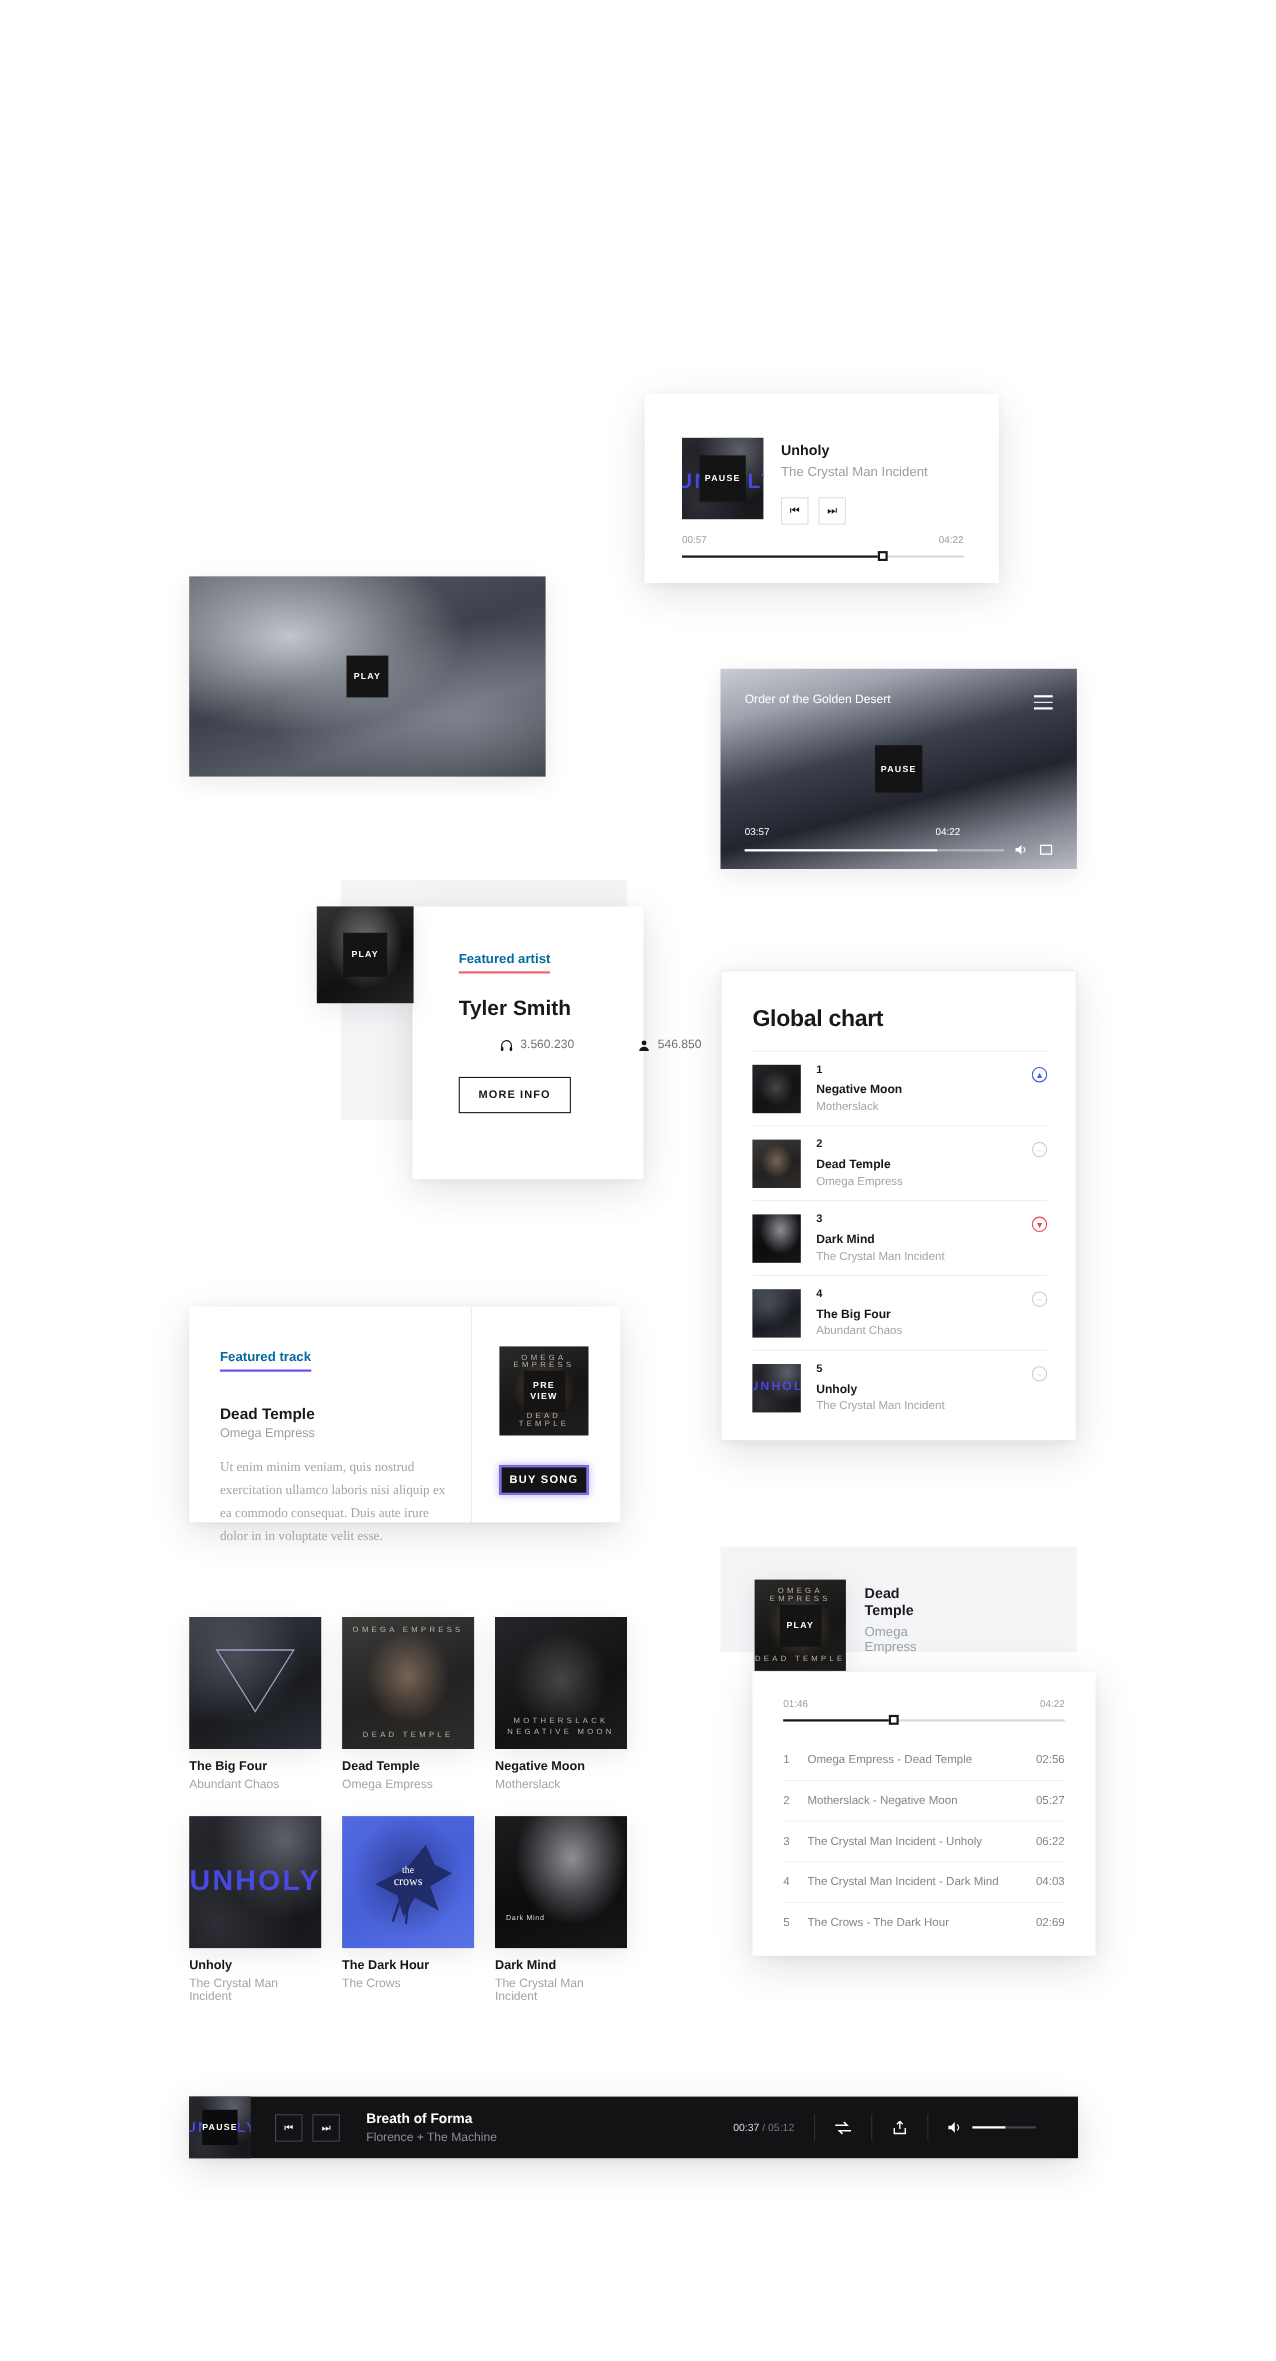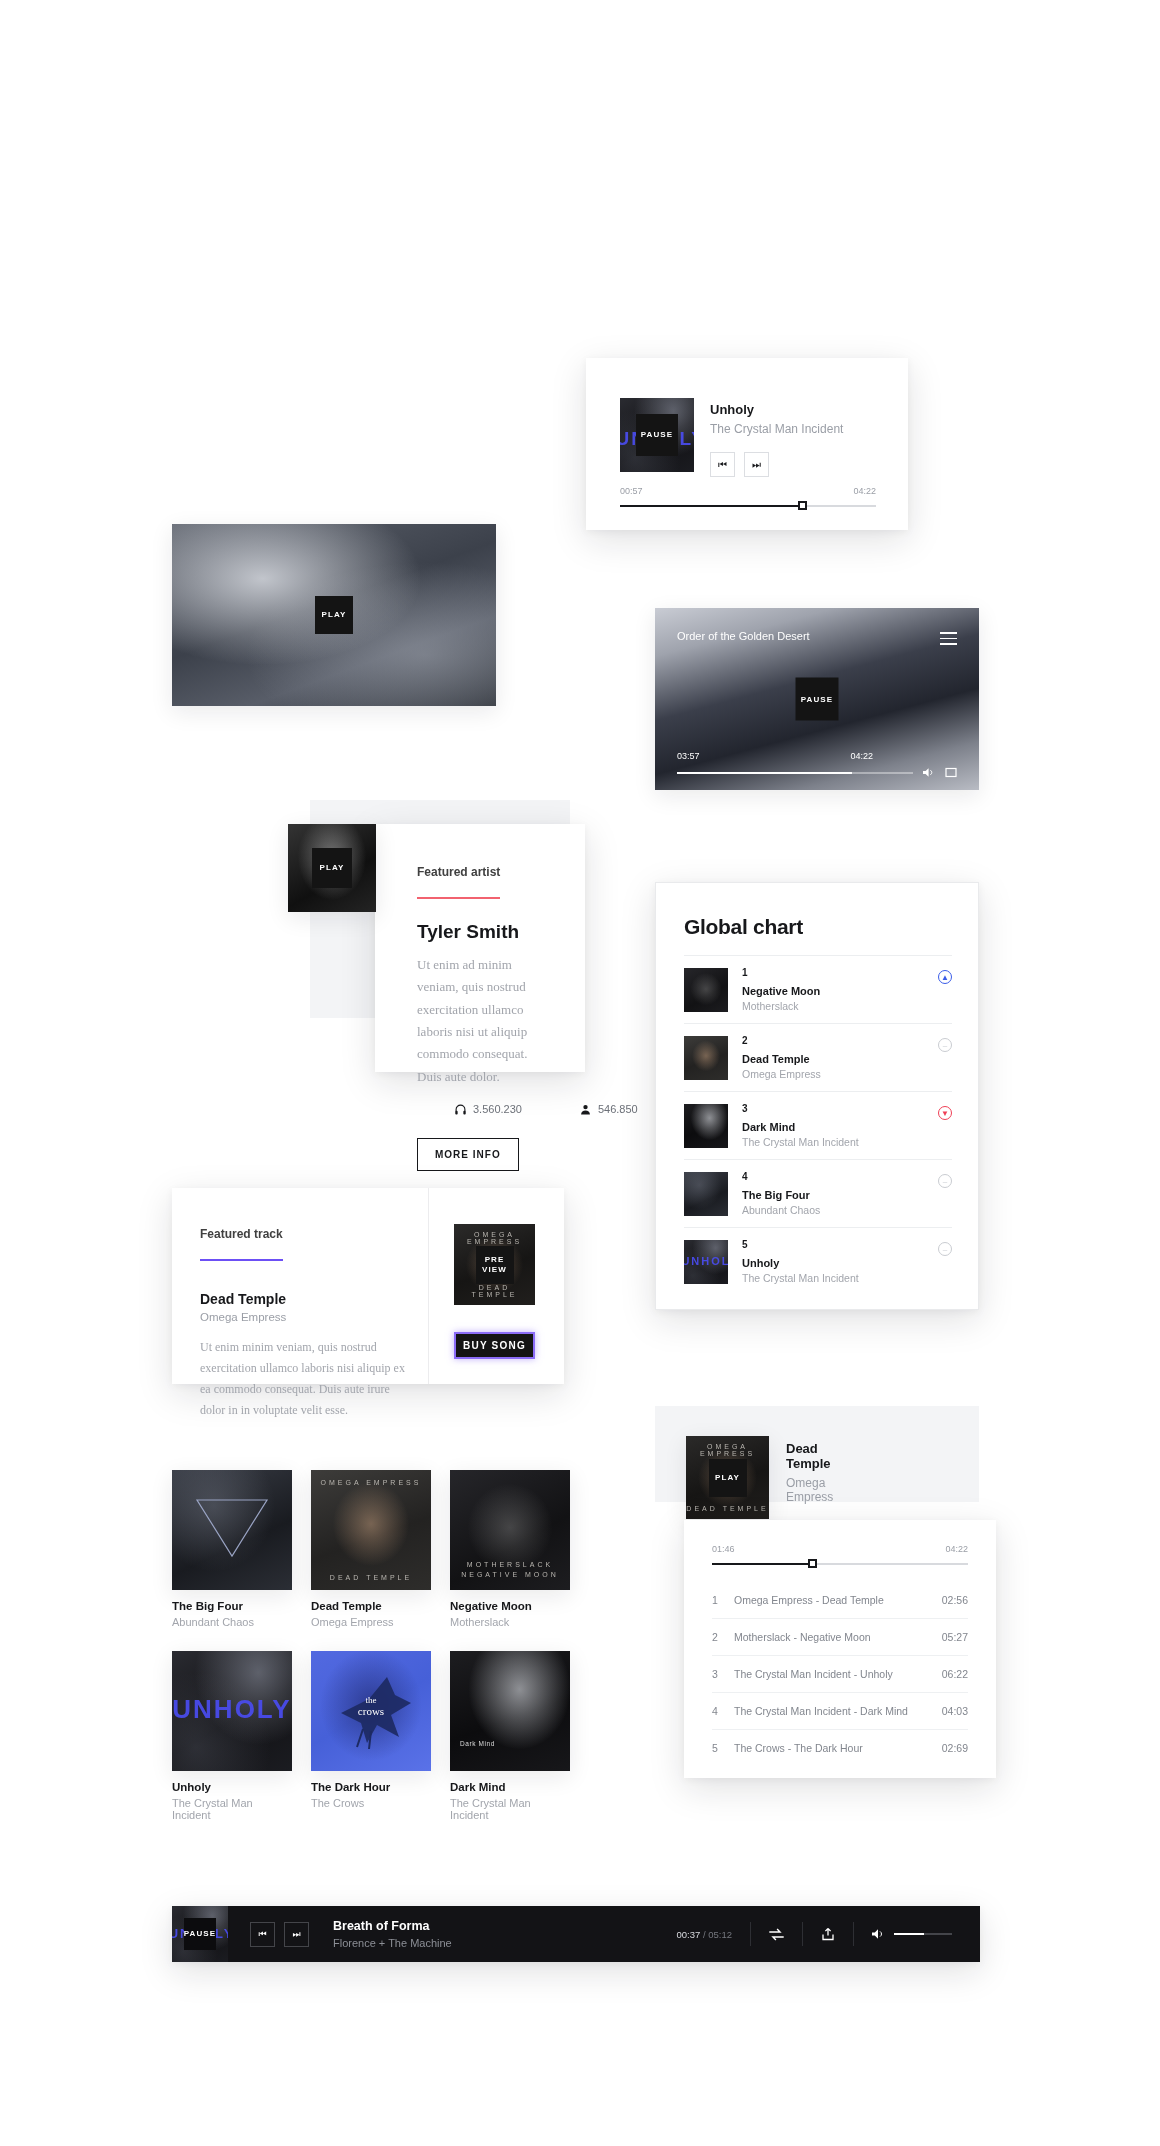--- a/index.html
+++ b/index.html
@@ -82,21 +82,21 @@
 
   
   .vp-title{position:absolute;left:22px;top:22px;color:#fff;font-size:11px;}
   .burger{position:absolute;right:22px;top:24px;width:17px;}
   .burger i{display:block;height:1.6px;background:#fff;margin-bottom:4px;}
   .vp-bar{position:absolute;left:0;bottom:0;width:100%;padding:0 22px 12px;}
   .vtrack{position:relative;height:2px;background:rgba(255,255,255,.38);}
   .vtrack .vfill{position:absolute;left:0;top:0;height:2px;background:#fff;}
 
   
-  .kicker{display:inline-block;font-size:12px;font-weight:700;color:#404040;padding-bottom:18px;}
+  .kicker{display:inline-block;font-size:12px;font-weight:700;color:#0369a1;padding-bottom:5px;}
   .kicker.red{border-bottom:2px solid #f2626f;}
   .kicker.purple{border-bottom:2px solid #6c4ff5;}
   .fa-name{font-size:19px;font-weight:700;color:#17181b;}
   .serif{font-family:"Liberation Serif",serif;font-size:13px;line-height:1.72;color:#a2a5ac;}
   .stat{display:flex;align-items:center;gap:7px;font-size:11px;color:#6c7078;padding-left:38px;}
   .btn-outline{display:inline-block;border:1.5px solid #17181b;background:#fff;color:#17181b;
         font-size:10px;font-weight:700;letter-spacing:1px;padding:10px 17px;}
 
   
   .gc-title{font-size:21px;font-weight:700;color:#17181b;letter-spacing:-.3px;}
@@ -199,21 +199,20 @@
         </svg>
       </div>
     </div>
   </div>
 
   <div style="position:absolute;left:310px;top:800px;width:260px;height:218px;background:#f3f4f6;"></div>
   <div class="card shadow-lg" style="left:375px;top:824px;width:210px;height:248px;">
     <div style="position:absolute;left:42px;top:38px;">
       <div class="kicker red">Featured artist</div>
       <div class="fa-name" style="margin-top:22px;">Tyler Smith</div>
-      <div class="serif" style="margin-top:11px;width:132px;">Ut enim ad minim veniam, quis nostrud exercitation ullamco laboris nisi ut aliquip commodo consequat. Duis aute dolor.</div>
       <div style="display:flex;gap:20px;margin-top:15px;">
         <div class="stat">
           <svg width="11" height="11" viewBox="0 0 12 12">
             <path d="M1.2 8V6a4.8 4.8 0 019.6 0v2" stroke="#17181b" stroke-width="1.2" fill="none"></path>
             <rect x="0.3" y="7.4" width="2.6" height="4" rx="1" fill="#17181b"></rect>
             <rect x="9.1" y="7.4" width="2.6" height="4" rx="1" fill="#17181b"></rect>
           </svg>
           <span>3.560.230</span>
         </div>
         <div class="stat">
@@ -430,21 +429,21 @@
       <div class="ov-btn" style="width:32px;height:32px;background:#0c0c0e;">PAUSE</div>
     </div>
     <div style="display:flex;gap:9px;margin-left:22px;">
       <div class="bb-btn">⏮</div>
       <div class="bb-btn">⏭</div>
     </div>
     <div style="margin-left:24px;">
       <div class="bb-title">Breath of Forma</div>
       <div class="bb-sub">Florence + The Machine</div>
     </div>
-    <div style="margin-left:auto;display:flex;align-items:center;gap:18px;padding-right:28px;">
+    <div style="margin-left:auto;display:flex;align-items:center;gap:18px;padding-right:38px;">
       <div class="bb-time">
         <span>00:37</span>
         <span class="tot">/</span>
         <span class="tot">05:12</span>
       </div>
       <div class="divider"></div>
       <svg width="15" height="13" viewBox="0 0 15 13">
         <path d="M1 4h10l-2.4-2.4M14 9H4l2.4 2.4" stroke="#fff" stroke-width="1.4" fill="none" stroke-linecap="square"></path>
       </svg>
       <div class="divider"></div>

